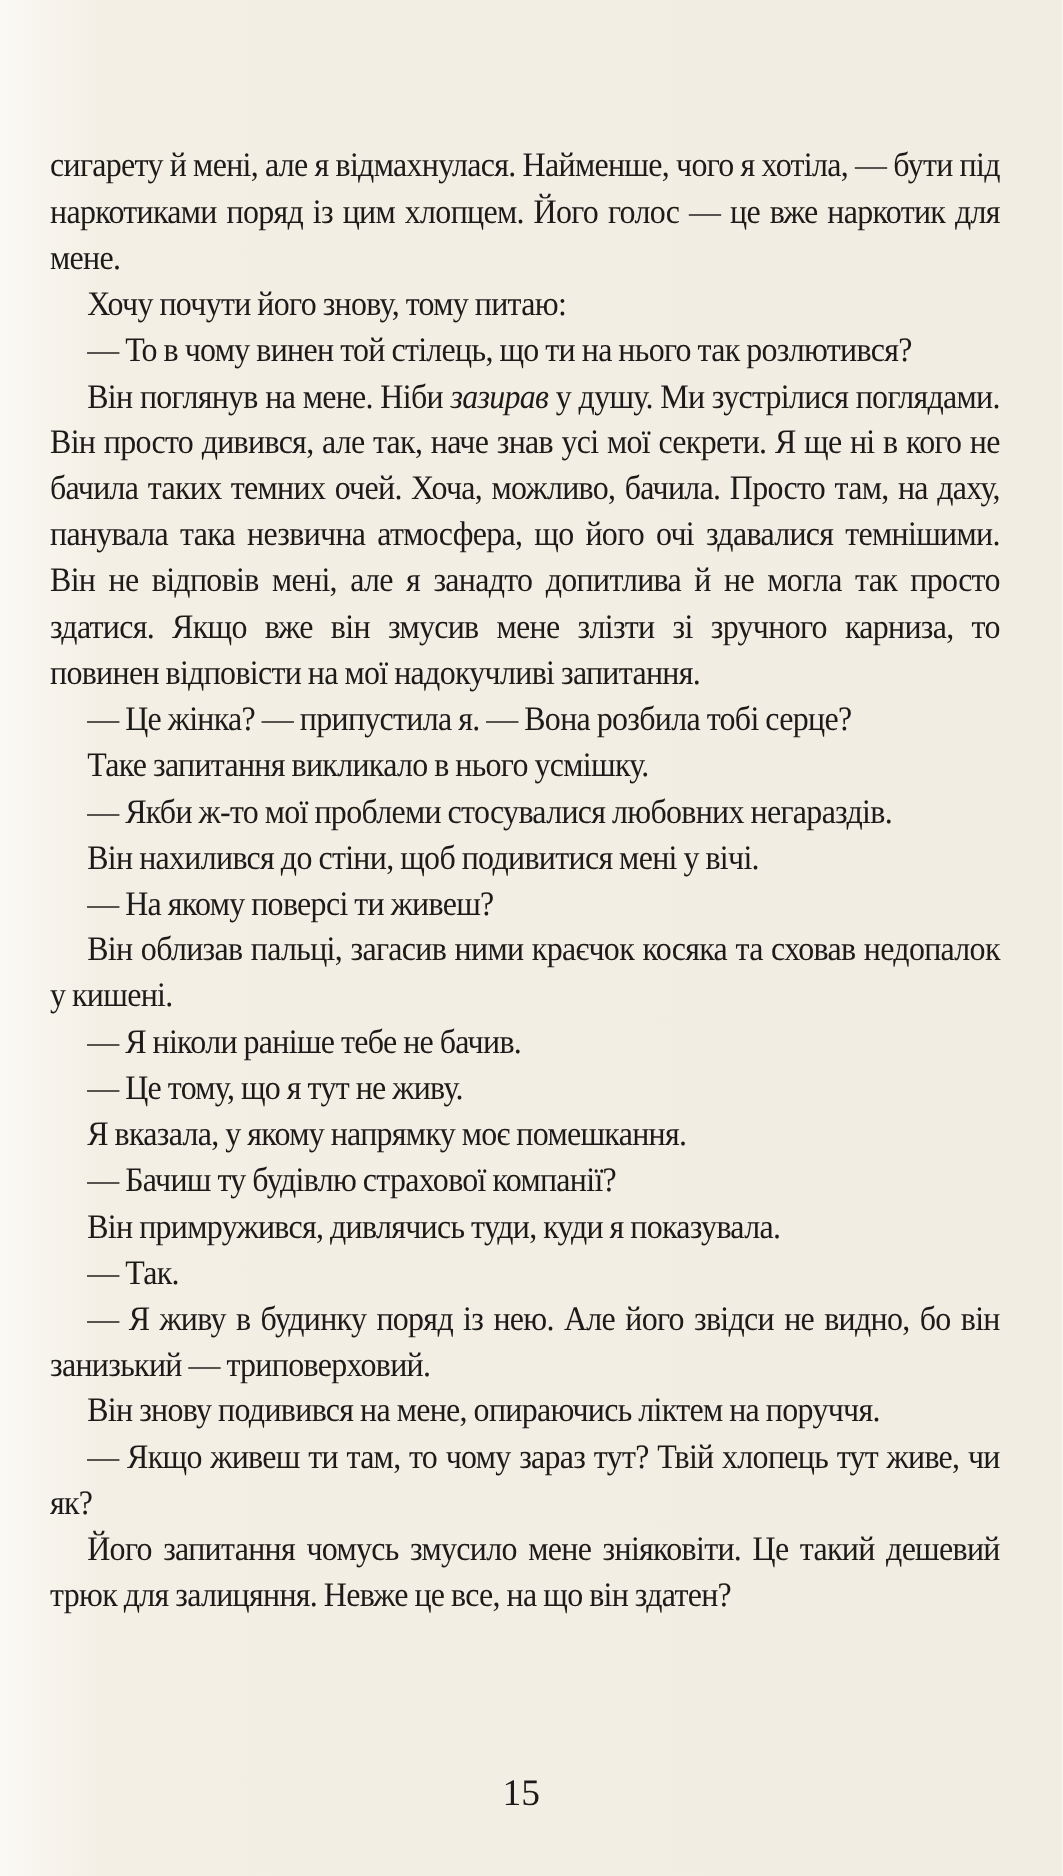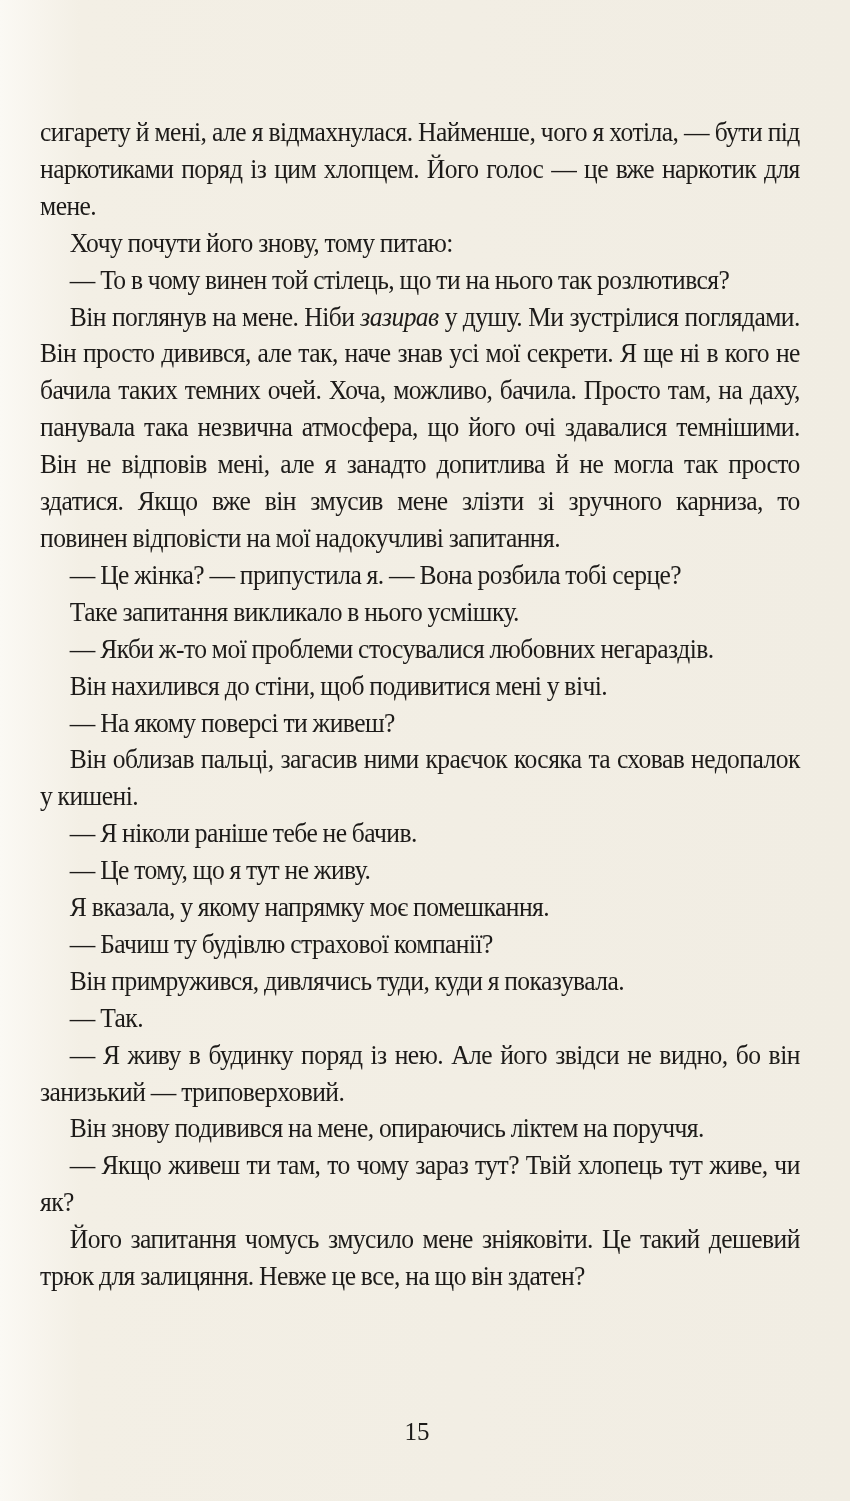--- a/index.html
+++ b/index.html
@@ -35,21 +35,21 @@
     }
     .p.indent { text-indent: 32px; }
     .ital { font-style: italic; }
     .page-number {
       position: absolute;
       left: 0;
       width: 834px;
       top: 1418px;
       text-align: center;
       font-family: "Liberation Serif", "DejaVu Serif", serif;
-      font-size: 25px;
+      font-size: 30px;
       color: #1d1b19;
     }
   </style>
 </head>
 <body>
 
 <div class="page">
     <p class="p"><span>сигарету й мені, але я відмахнулася. Найменше, чого я хотіла, — бути під наркотиками поряд із цим хлопцем. Його голос — це вже наркотик для мене.</span></p>
     <p class="p indent"><span>Хочу почути його знову, тому питаю:</span></p>
     <p class="p indent"><span>— То в чому винен той стілець, що ти на нього так розлютився?</span></p>

